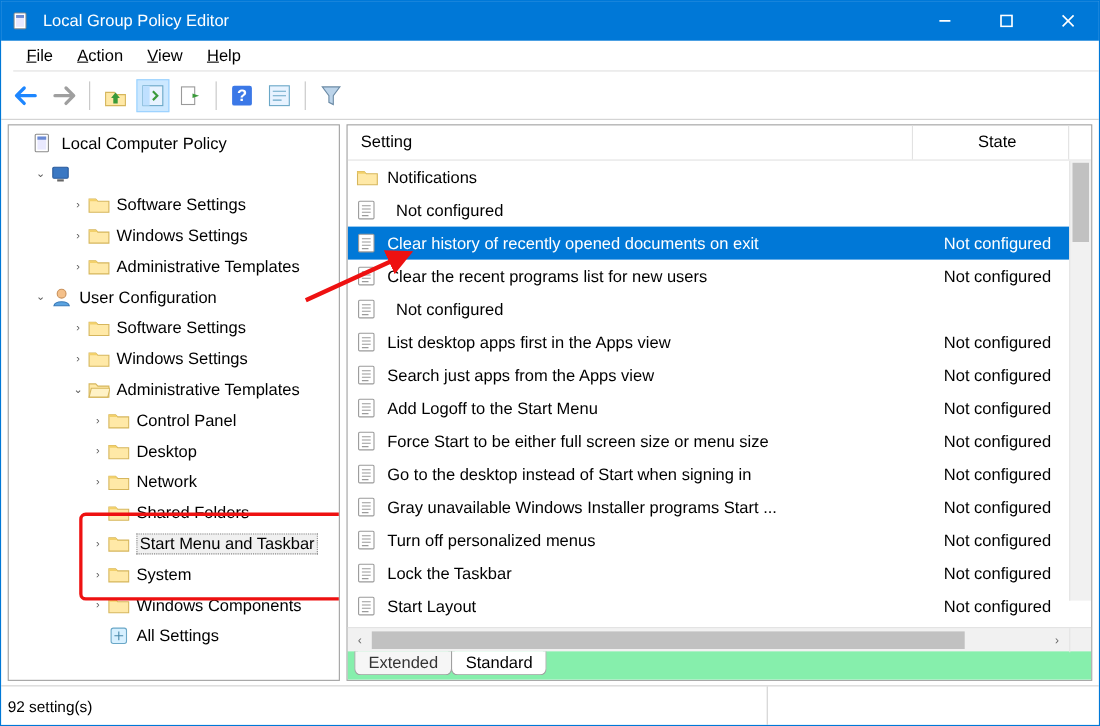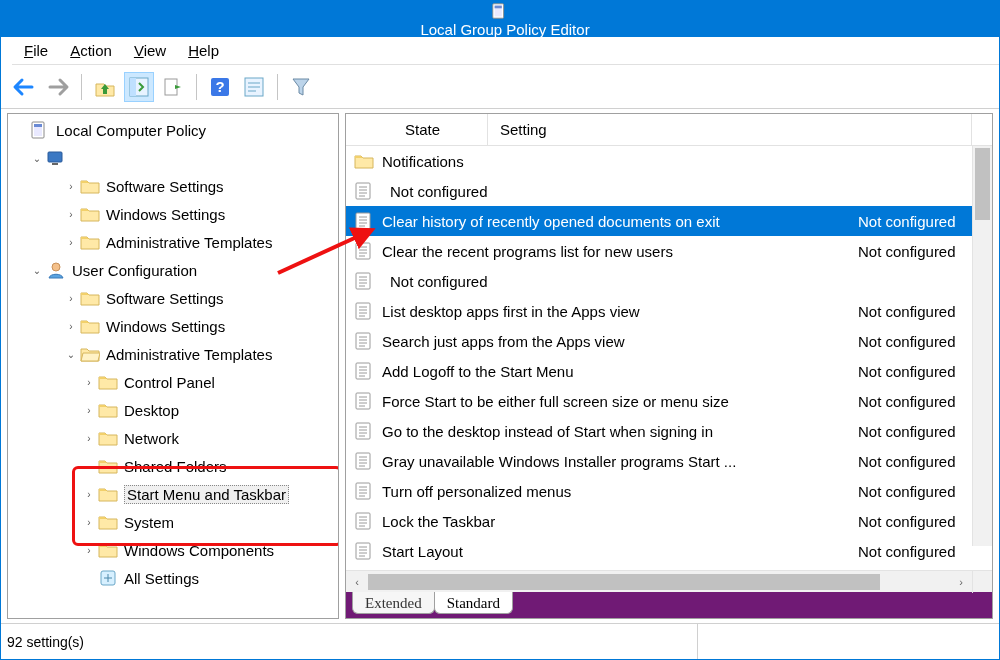--- a/index.html
+++ b/index.html
@@ -17,21 +17,20 @@
     display: flex; flex-direction: column;
     background: #fff;
   }
   
   .titlebar {
     height: 36px;
     background: #0078d7;
     color: #fff;
     display: flex; align-items: center;
     padding-left: 10px;
-    flex-direction: column;
   }
   .titlebar .app-icon {
     width: 18px; height: 20px; margin-right: 10px;
     display: flex; align-items: center; justify-content: center;
   }
   .titlebar .title { font-size: 15px; }
   .titlebar .spacer { flex: 1; }
   .titlebar .ctrl {
     width: 56px; height: 36px;
     display: flex; align-items: center; justify-content: center;
@@ -73,21 +72,21 @@
     flex: 1; display: flex; min-height: 0;
     padding: 4px 6px;
     gap: 6px;
   }
   .pane {
     border: 1px solid #a0a0a0;
     background: #fff;
     overflow: hidden;
     min-height: 0;
   }
-  .pane.left { width: 332px; }
+  .pane.left { width: 302px; }
   .pane.right { flex: 1; display: flex; flex-direction: column; position: relative; }
   
   .tree {
     padding: 2px 0 2px 4px;
     font-size: 15px;
   }
   .tree-row {
     display: flex; align-items: center;
     height: 28px;
     white-space: nowrap;
@@ -160,23 +159,22 @@
   }
   .hscroll .track { flex: 1; position: relative; height: 22px; }
   .hscroll .thumb {
     position: absolute; top: 3px; bottom: 3px; left: 0; width: 88%;
     background: #c1c1c1;
   }
   
   .tabs {
     height: 26px; display: flex; align-items: flex-start;
     padding-left: 6px;
-    background: #701a75;
+    background: #86efac;
     font-size: 15px;
-    font-family: Liberation Serif, serif;
   }
   .tabs .tab {
     padding: 0px 12px;
     height: 22px; line-height: 22px;
     border: 1px solid #a0a0a0;
     border-top: none;
     border-bottom-left-radius: 6px;
     border-bottom-right-radius: 6px;
     margin-right: -1px;
     background: #fff;
@@ -525,25 +523,25 @@
           <span class="label">All Settings</span>
         </div>
 
       </div>
 
       <div class="red-box" style="left:64px; top:352px; width:270px; height:80px;"></div>
     </div>
 
     <div class="pane right">
       <div class="list-header">
+        <div class="col col-setting">
+            <span>Setting</span>
+          </div>
         <div class="col col-state">
             <span>State</span>
-          </div>
-        <div class="col col-setting">
-            <span>Setting</span>
           </div>
         <div style="width:20px"></div>
       </div>
 
       <div class="list-body" id="settings-list">
 
         <div class="list-row">
             <span class="icon">
               <svg width="20" height="20">
                 <use href="#folder"></use>

